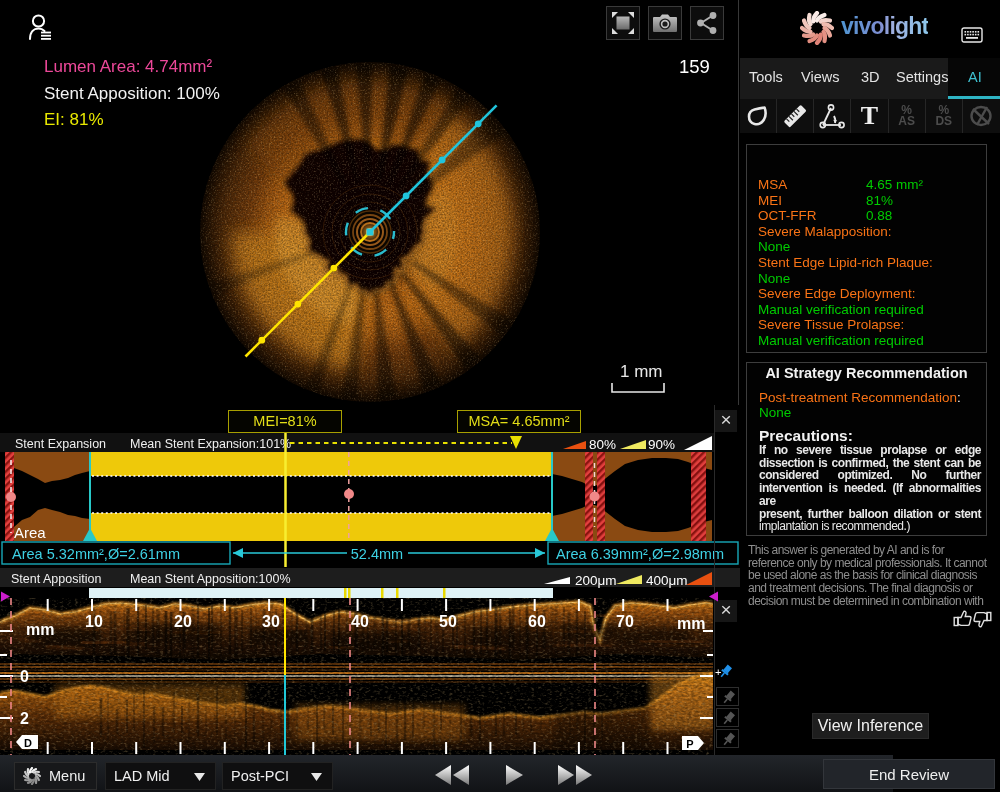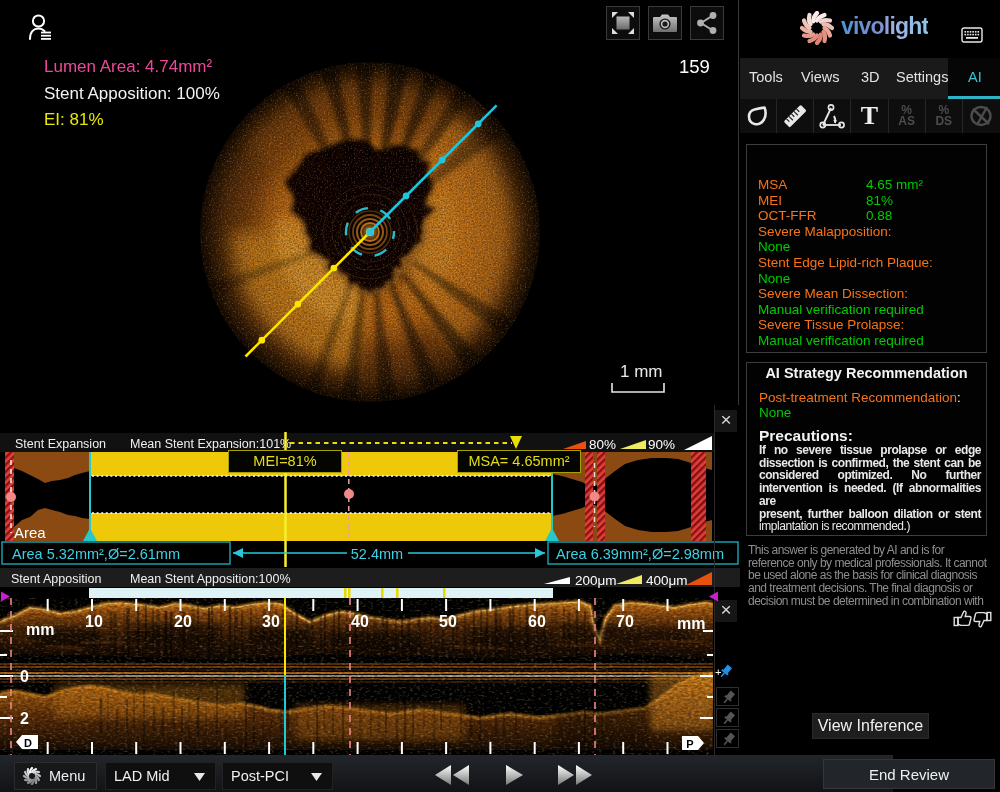--- a/index.html
+++ b/index.html
@@ -10,21 +10,21 @@
   .info { left:44px; font-size:17px; }
   .btn3 { top:6px; width:34px; height:34px; border:1px solid #3a3a3a; background:#0d0d0d;
           display:flex; align-items:center; justify-content:center; }
   .tab { position:absolute; top:11px; font-size:14.5px; color:#e3e3e3; }
   .tcell { width:37.15px; height:34px; border-right:1px solid #262626; display:flex;
            align-items:center; justify-content:center; }
   .panelbox { left:6px; width:241px; border:1px solid #3d3d3d; background:#020202; }
   .ptitle { text-align:center; color:#f2f2f2; font-weight:bold; font-size:14.5px; }
   .blu { color:#f97316; } .grn { color:#00cc00; }
   .ylbox { top:5px; height:23px; border:1px solid #a8a000; background:#050500;
-           color:#e3de17; font-size:14.5px; text-align:center; line-height:21px; position:absolute;margin-top:40px; }
+           color:#e3de17; font-size:14.5px; text-align:center; line-height:21px; position:absolute; }
   .jline { text-align:justify; text-align-last:justify;font-weight:bold; }
   .bitem { position:absolute; top:7px; height:28px; background:#17181a; border:1px solid #2c2c2c;
            color:#efefef; font-size:14.5px; display:flex; align-items:center; }
   .xbtn { position:absolute; width:22px; height:22px; background:#161616; color:#d8d8d8;
           font-size:19px; line-height:20px; text-align:center; }
 </style>
 </head>
 <body>
 <div id="stage">
 
@@ -270,21 +270,21 @@
 
   <div class="abs panelbox" style="top:144px;height:209px;">
     <div class="abs" style="left:11px;top:32px;width:226px;font-size:13.5px;line-height:15.6px;">
       <div style="position:relative;"><span class="blu">MSA</span><span class="grn" style="position:absolute;left:108px;">4.65 mm²</span></div>
       <div style="position:relative;"><span class="blu">MEI</span><span class="grn" style="position:absolute;left:108px;">81%</span></div>
       <div style="position:relative;"><span class="blu">OCT-FFR</span><span class="grn" style="position:absolute;left:108px;">0.88</span></div>
       <div class="blu">Severe Malapposition:</div>
       <div class="grn">None</div>
       <div class="blu">Stent Edge Lipid-rich Plaque:</div>
       <div class="grn">None</div>
-      <div class="blu">Severe Mean Dissection:</div>
+      <div class="blu">Severe Edge Deployment:</div>
       <div class="grn">Manual verification required</div>
       <div class="blu">Severe Tissue Prolapse:</div>
       <div class="grn">Manual verification required</div>
     </div>
   </div>
 
   <div class="abs panelbox" style="top:362px;height:174px;">
     <div class="ptitle" style="margin-top:2px;">AI Strategy Recommendation</div>
     <div class="abs" style="left:12px;top:27px;font-size:13.5px;"><span class="blu">Post-treatment Recommendation</span><span style="color:#fff">:</span></div>
     <div class="abs grn" style="left:12px;top:42px;font-size:13.5px;">None</div>

